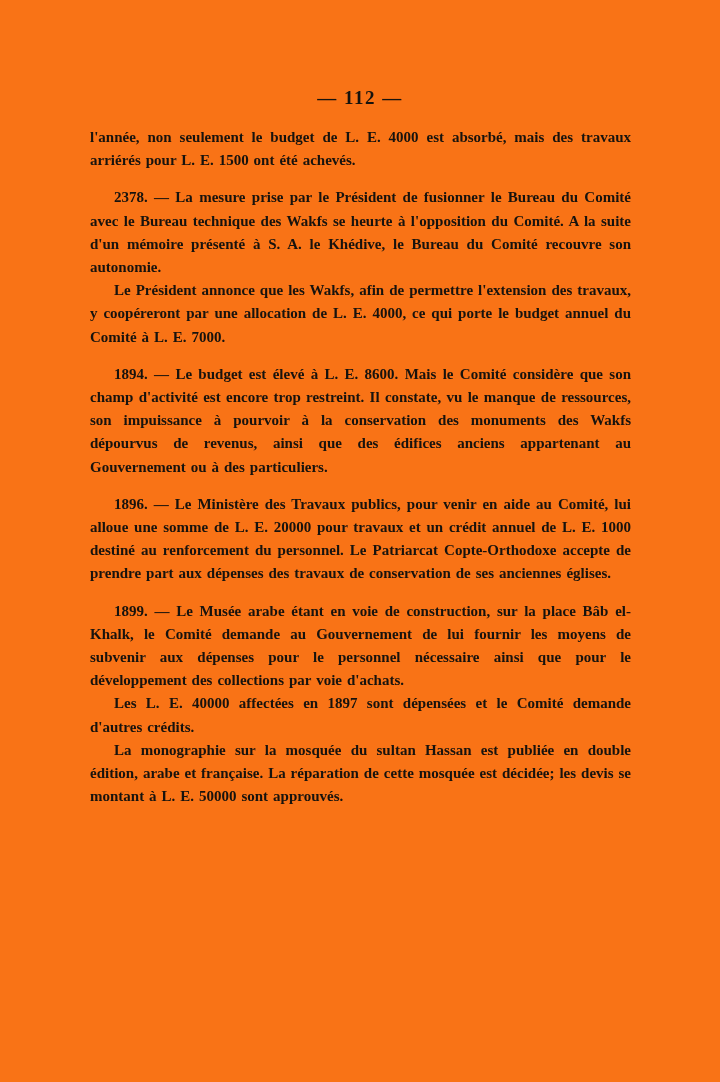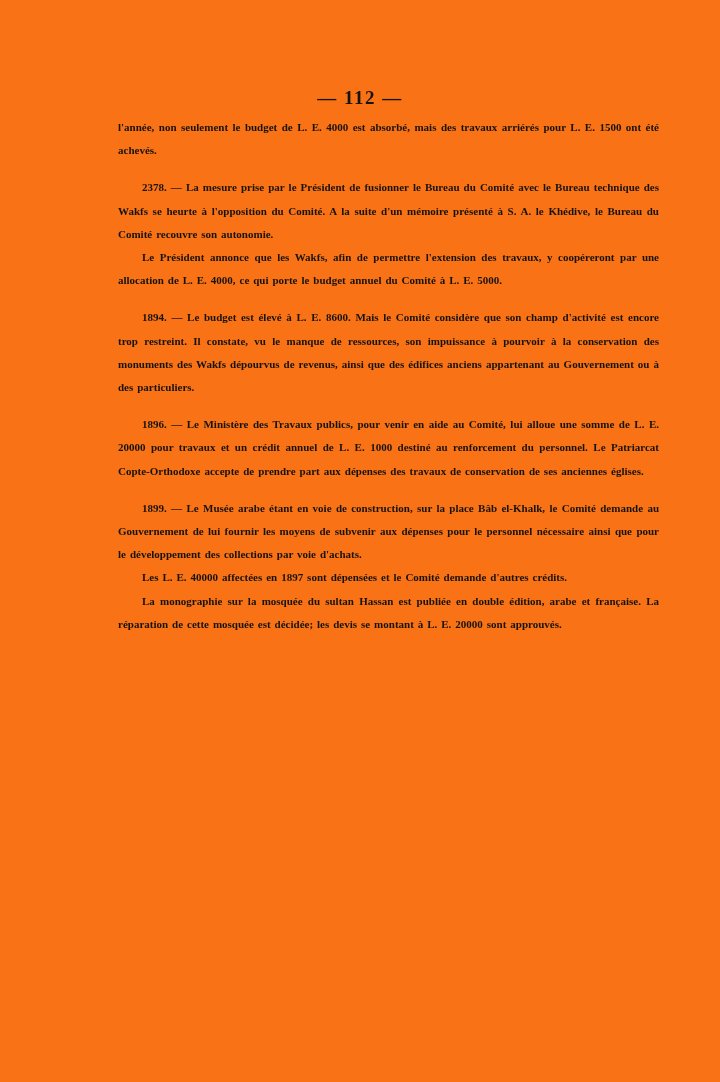--- a/index.html
+++ b/index.html
@@ -22,48 +22,47 @@
     position: absolute;
     top: 87px;
     left: 0;
     width: 100%;
     text-align: center;
     font-size: 19px;
     letter-spacing: 1.5px;
   }
   .page-body {
     position: absolute;
-    top: 116px;
+    top: 126px;
     left: 90px;
     width: 541px;
-    font-size: 11px;
+    font-size: 15px;
     line-height: 23.2px;
     text-align: justify;
     word-spacing: 1.2px;
-    margin-left: 28px;
   }
   .page-body p {
     margin: 0;
     padding: 0;
   }
   .page-body p.indent {
     text-indent: 24px;
   }
   .page-body p.section {
     margin-top: 14px;
   }
 </style>
 </head>
 <body>
 
 <div class="page">
   <div class="page-number">— 112 —</div>
   <div class="page-body">
       <p>l'année, non seulement le budget de L. E. 4000 est absorbé, mais des travaux arriérés pour L. E. 1500 ont été achevés.</p>
       <p class="indent section">2378. — La mesure prise par le Président de fusionner le Bureau du Comité avec le Bureau technique des Wakfs se heurte à l'opposition du Comité. A la suite d'un mémoire présenté à S. A. le Khédive, le Bureau du Comité recouvre son autonomie.</p>
-      <p class="indent">Le Président annonce que les Wakfs, afin de permettre l'extension des travaux, y coopéreront par une allocation de L. E. 4000, ce qui porte le budget annuel du Comité à L. E. 5000.</p>
+      <p class="indent">Le Président annonce que les Wakfs, afin de permettre l'extension des travaux, y coopéreront par une allocation de L. E. 4000, ce qui porte le budget annuel du Comité à L. E. 7000.</p>
       <p class="indent section">1894. — Le budget est élevé à L. E. 8600. Mais le Comité considère que son champ d'activité est encore trop restreint. Il constate, vu le manque de ressources, son impuissance à pourvoir à la conservation des monuments des Wakfs dépourvus de revenus, ainsi que des édifices anciens appartenant au Gouvernement ou à des particuliers.</p>
       <p class="indent section">1896. — Le Ministère des Travaux publics, pour venir en aide au Comité, lui alloue une somme de L. E. 20000 pour travaux et un crédit annuel de L. E. 1000 destiné au renforcement du personnel. Le Patriarcat Copte-Orthodoxe accepte de prendre part aux dépenses des travaux de conservation de ses anciennes églises.</p>
       <p class="indent section">1899. — Le Musée arabe étant en voie de construction, sur la place Bâb el-Khalk, le Comité demande au Gouvernement de lui fournir les moyens de subvenir aux dépenses pour le personnel nécessaire ainsi que pour le développement des collections par voie d'achats.</p>
       <p class="indent">Les L. E. 40000 affectées en 1897 sont dépensées et le Comité demande d'autres crédits.</p>
-      <p class="indent">La monographie sur la mosquée du sultan Hassan est publiée en double édition, arabe et française. La réparation de cette mosquée est décidée; les devis se montant à L. E. 20000 sont approuvés.</p>
+      <p class="indent">La monographie sur la mosquée du sultan Hassan est publiée en double édition, arabe et française. La réparation de cette mosquée est décidée; les devis se montant à L. E. 50000 sont approuvés.</p>
     </div>
 </div>
 
 </body></html>

